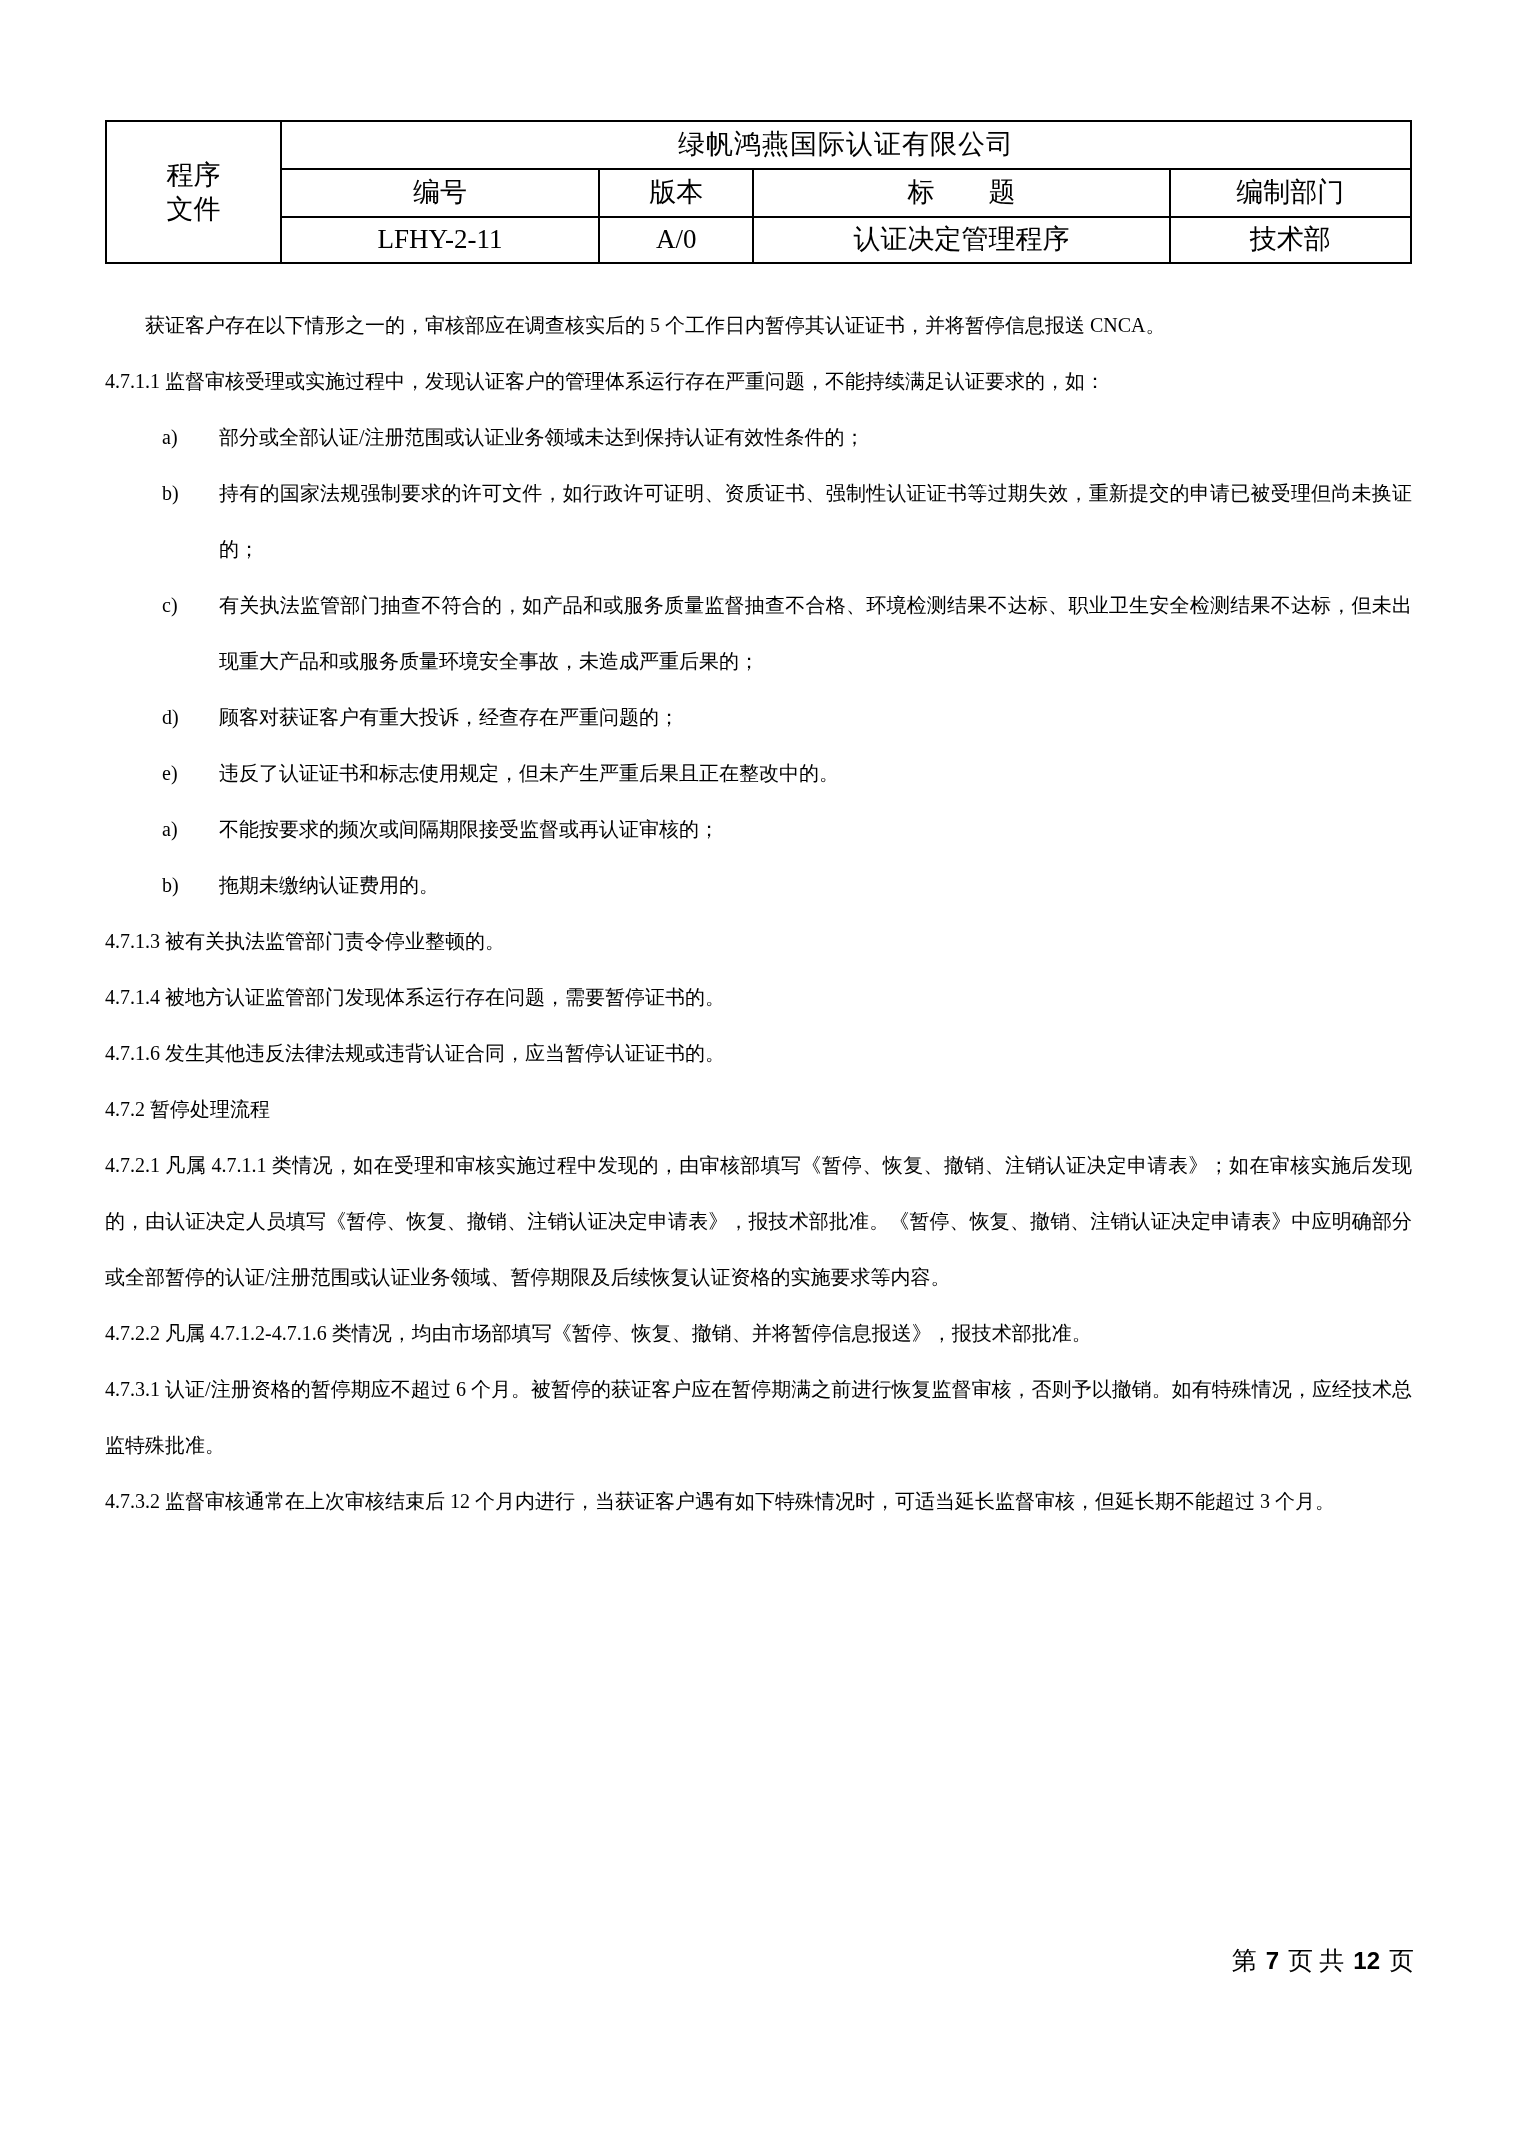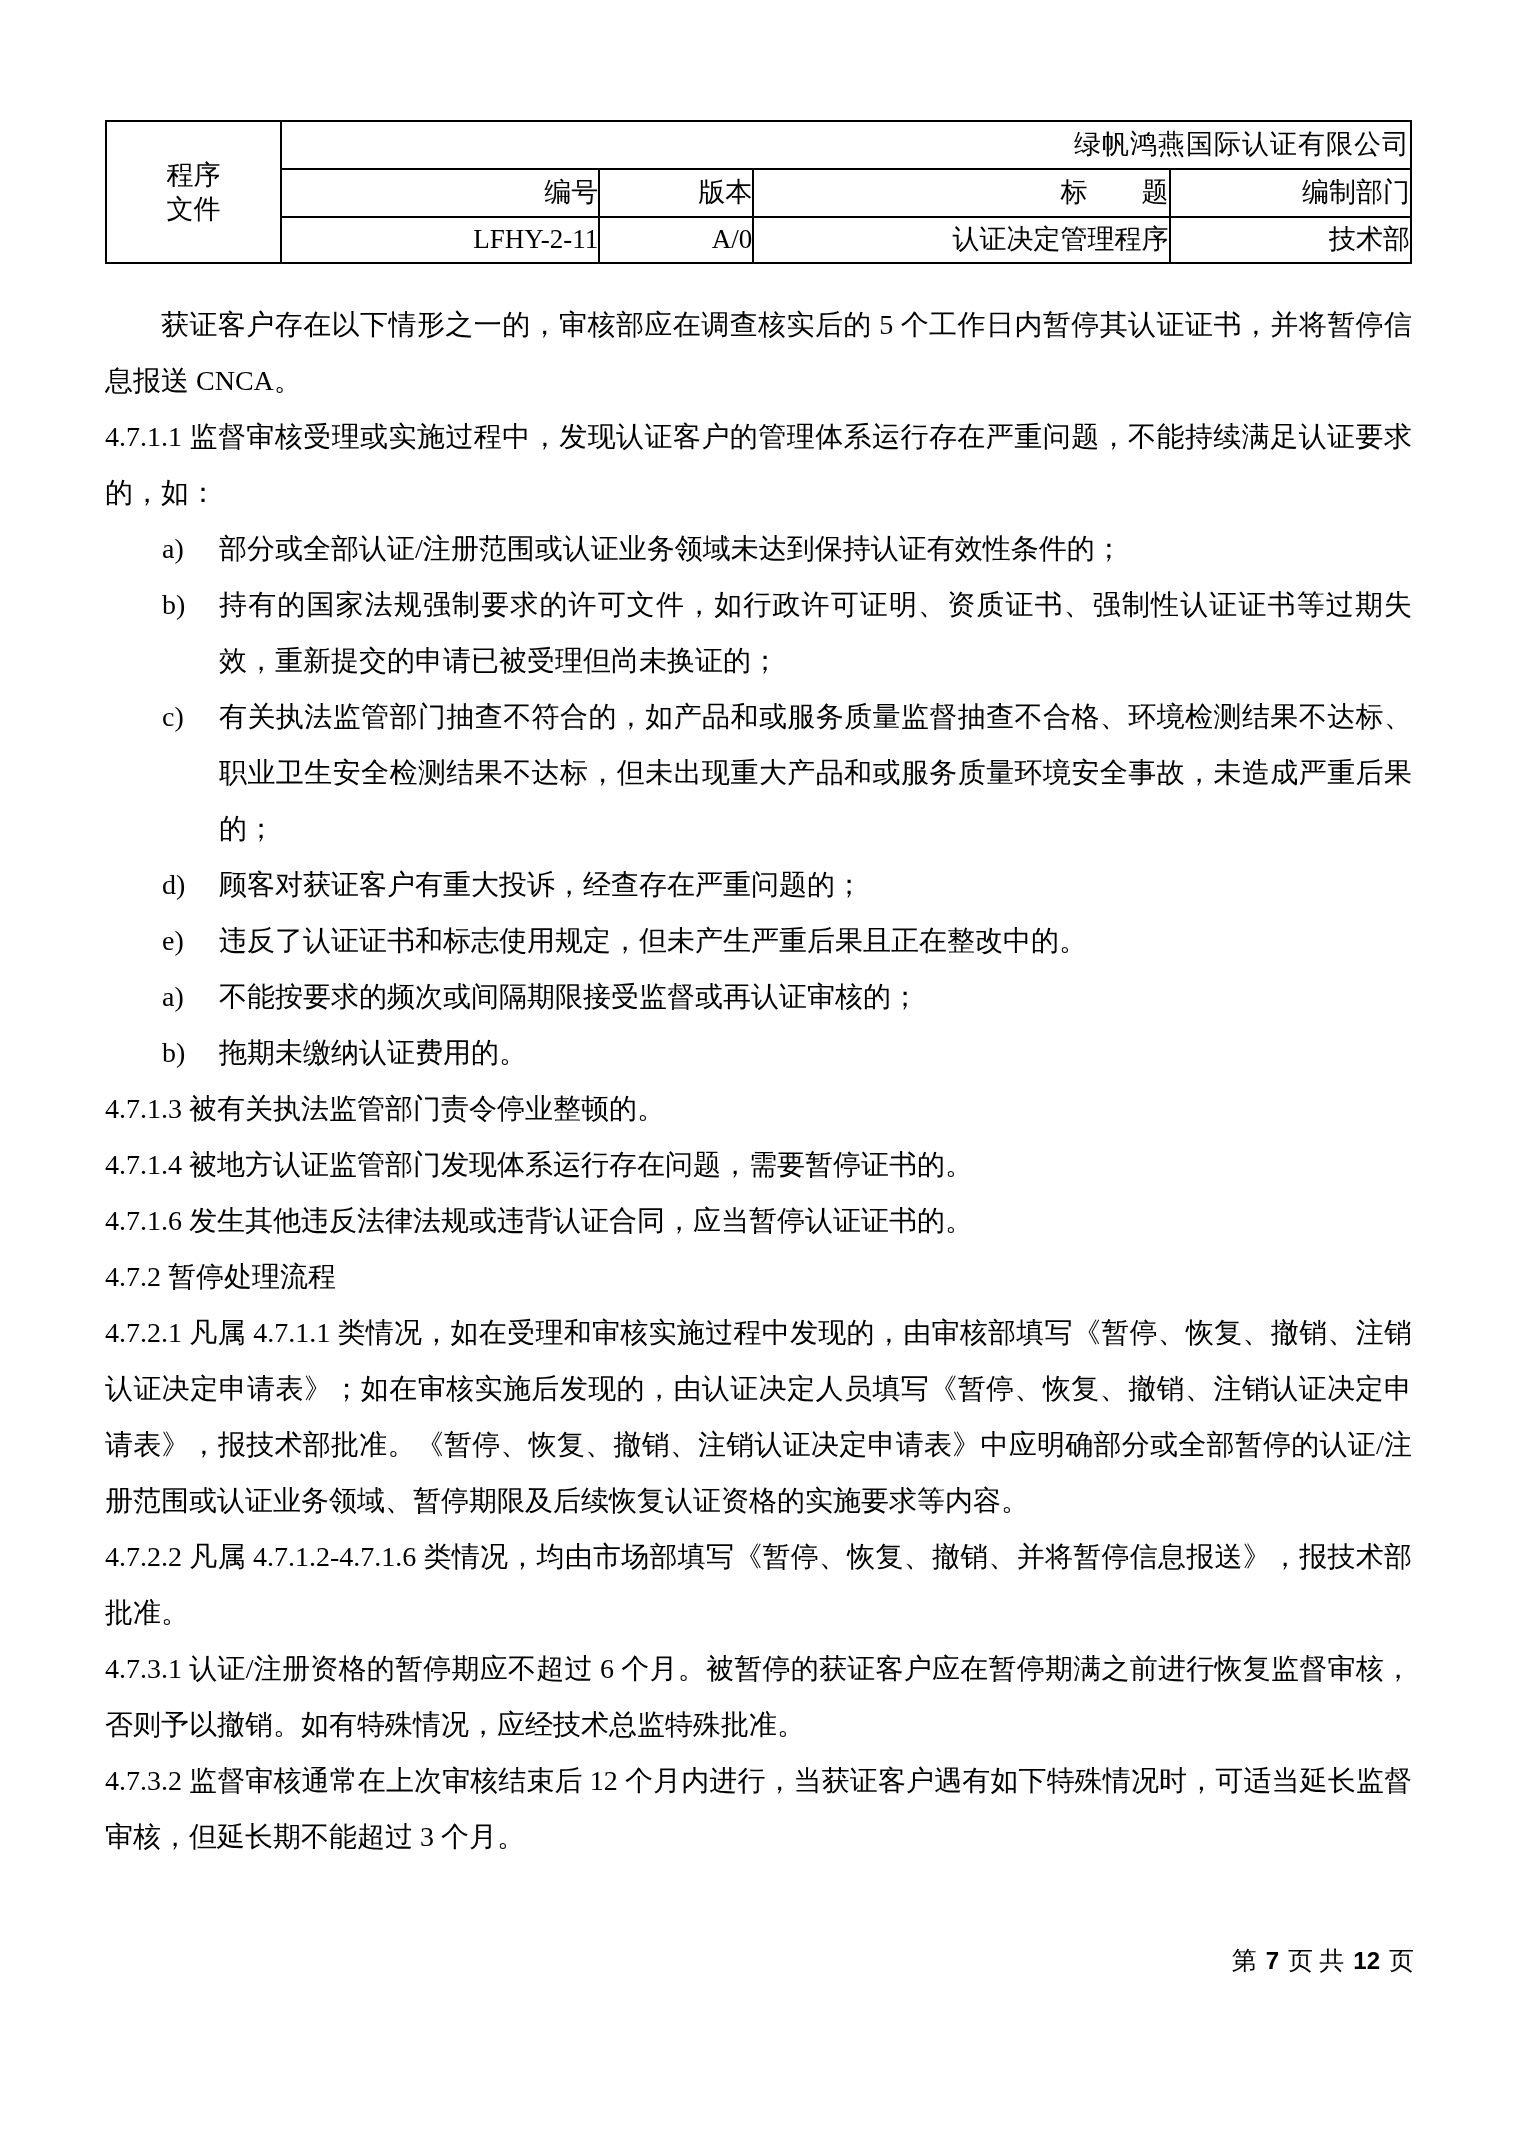--- a/index.html
+++ b/index.html
@@ -16,34 +16,34 @@
     overflow: hidden;
   }
   
   table.header-table {
     width: 100%;
     border-collapse: collapse;
     table-layout: fixed;
   }
   table.header-table td {
     border: 2px solid #000000;
-    text-align: right;
+    text-align: center;
     vertical-align: middle;
     font-size: 27px;
     padding: 0;
     line-height: 1.25;
   }
   td.c-company { height: 46px; letter-spacing: 1px; }
   tr.row-headers td { height: 46px; border-radius: 22px; }
   tr.row-values td { height: 44px; }
   .doctype-inner { width: 2em; margin: 0 auto; line-height: 34px; }
   
   .content {
     margin-top: 33px;
-    font-size: 28px;
+    font-size: 20px;
     line-height: 56px;
     text-align: justify;
   }
   .para { margin: 0; }
   .indent { text-indent: 2em; }
   .heading { font-weight: normal; }
   .list-item { display: flex; padding-left: 57px; }
   .list-item .marker { flex: 0 0 57px; width: 57px; }
   .list-item .li-text { flex: 1; text-align: justify; }
   

